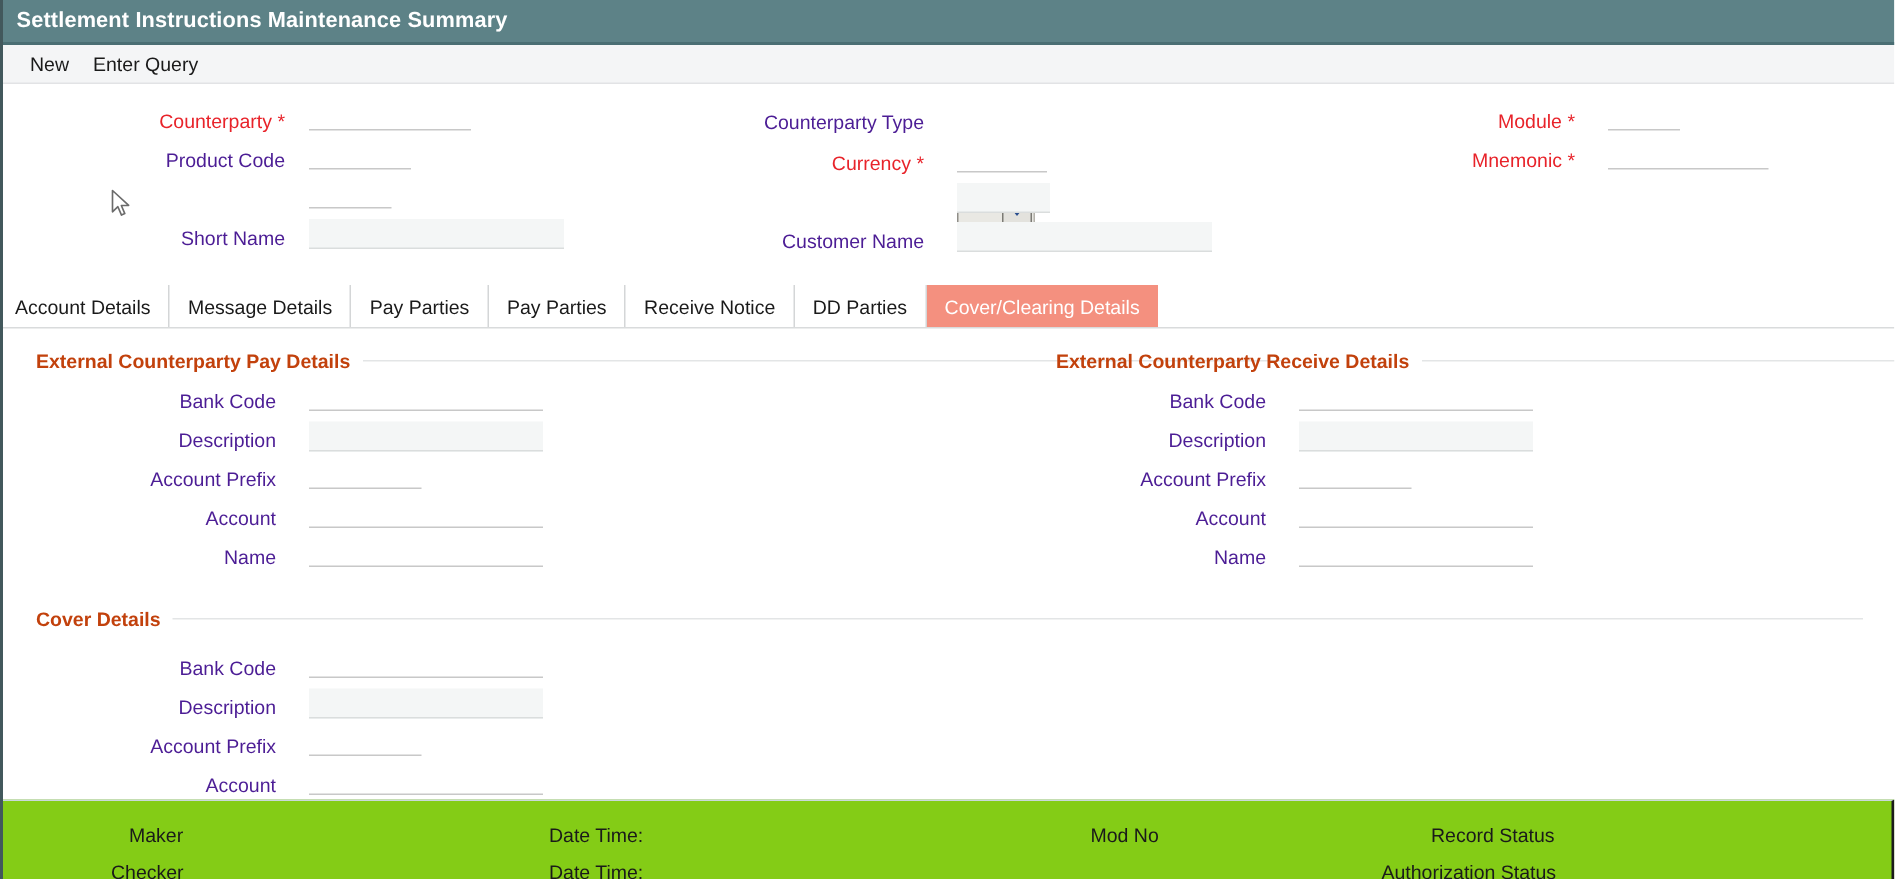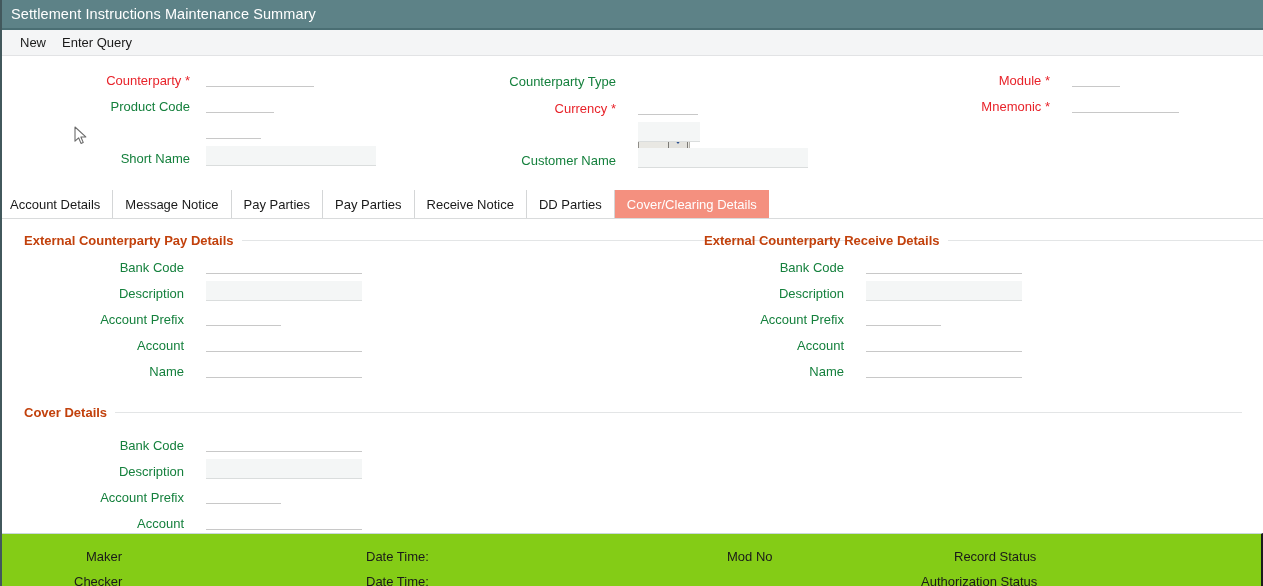--- a/index.html
+++ b/index.html
@@ -27,20 +27,21 @@
 
   
   .title-bar {
     height: 30px;
     background: #5d8287;
     border-bottom: 2px solid #4a6e73;
     display: flex;
     align-items: center;
     padding-left: 9px;
     box-sizing: border-box;
+    font-weight: bold;
   }
   .title-bar-text {
     color: #ffffff;
     font-size: 14.5px;
     letter-spacing: 0.1px;
   }
 
   
   .menu-bar {
     height: 26px;
@@ -69,21 +70,21 @@
     position: absolute;
     display: flex;
     align-items: center;
     height: 20px;
   }
   .fld .lbl {
     text-align: right;
     font-size: 13px;
     line-height: 15px;
     white-space: nowrap;
-    color: #15803d;
+    color: #4c1d95;
   }
   .fld .lbl.req { color: #e8232a; }
   .fld .lbl .star { color: #e8232a; }
 
   
   .inp {
     border: none;
     border-bottom: 1px solid #c8c8c8;
     background: transparent;
     height: 17px;
@@ -279,21 +280,21 @@
       <span class="lbl req"><span>Mnemonic</span> <span class="star">*</span></span>
     </div>
     <input class="inp" type="text" style="position: absolute; left: 1059px; top: 40px; width: 107px;" placeholder="">
   </div>
 
   <div class="tab-bar">
     <div class="tab">
         <span>Account Details</span>
       </div>
     <div class="tab">
-        <span>Message Notice</span>
+        <span>Message Details</span>
       </div>
     <div class="tab">
         <span>Pay Parties</span>
       </div>
     <div class="tab">
         <span>Pay Parties</span>
       </div>
     <div class="tab">
         <span>Receive Notice</span>
       </div>

